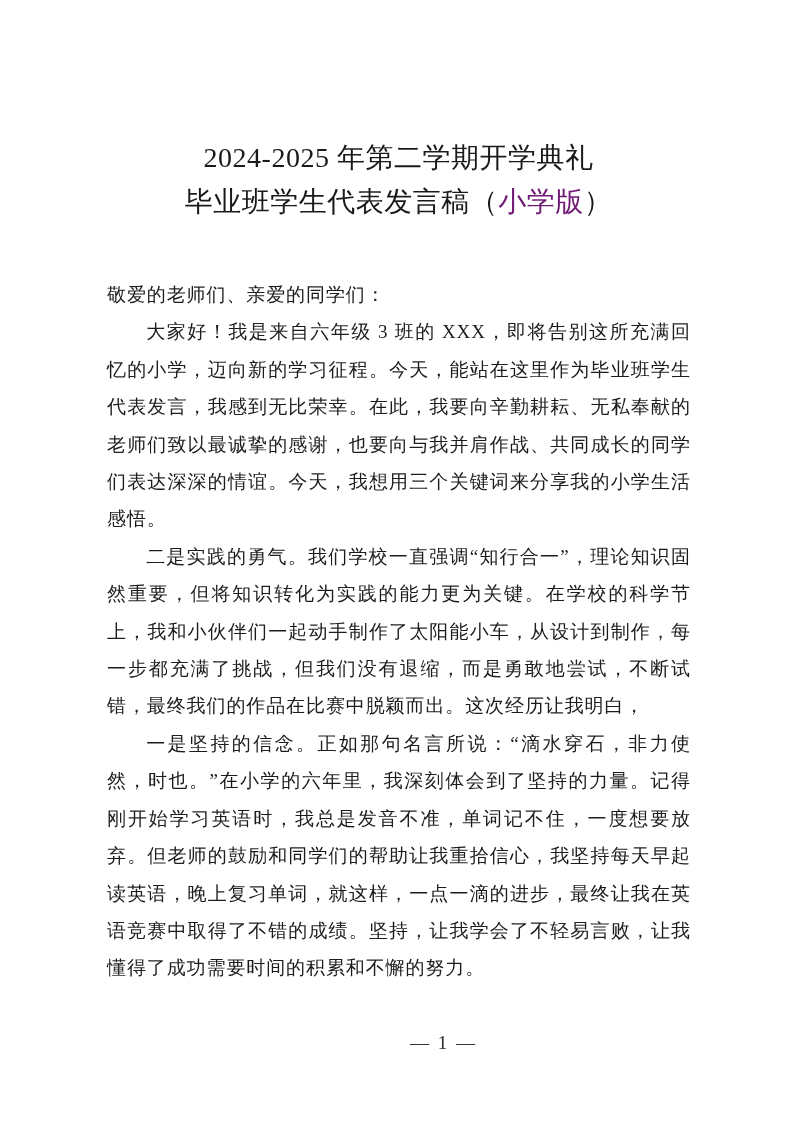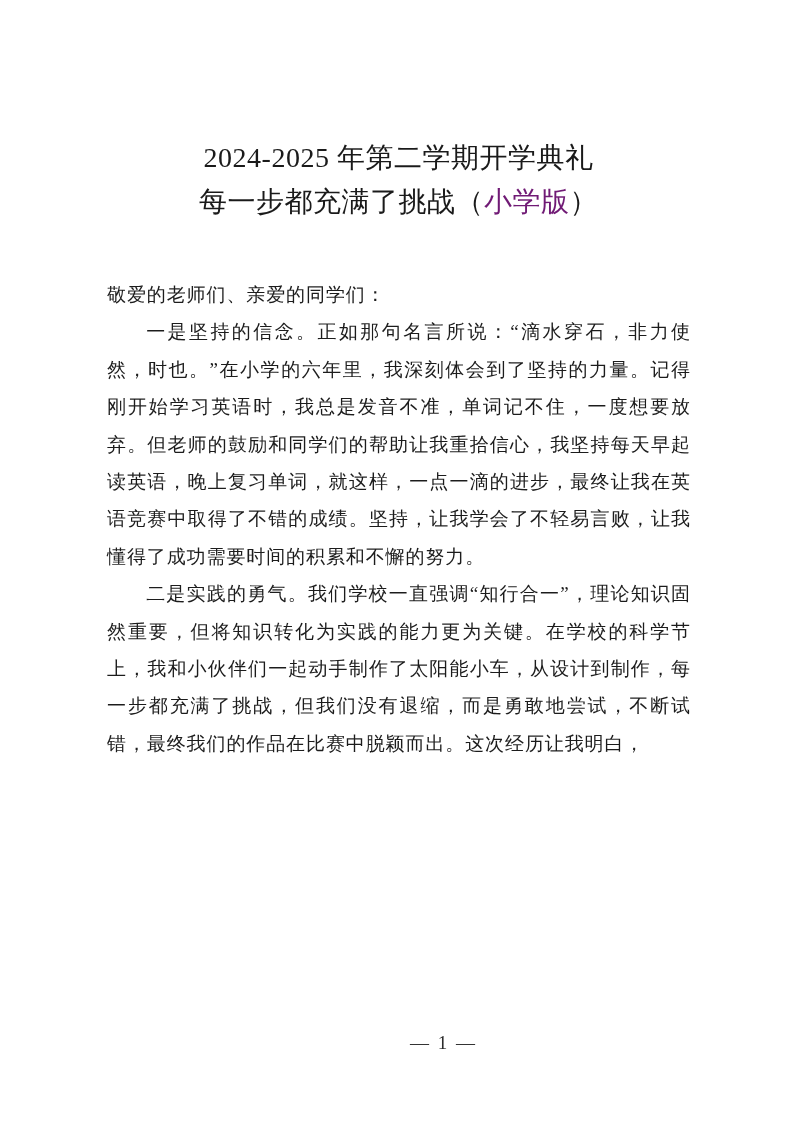--- a/index.html
+++ b/index.html
@@ -90,26 +90,27 @@
     letter-spacing: 2px;
   }
 </style>
 </head>
 <body>
 
 <div class="page">
 
   <div class="doc-title">
     <div class="title-line">2024-2025 年第二学期开学典礼</div>
-    <div class="title-line"><span>每一步都充满了挑战</span><span class="title-paren">（</span><span class="title-accent">小学版</span><span class="title-paren">）</span></div>
+    <div class="title-line"><span>毕业班学生代表发言稿</span><span class="title-paren">（</span><span class="title-accent">小学版</span><span class="title-paren">）</span></div>
   </div>
 
   <div class="doc-body">
     <p class="para salutation">敬爱的老师们、亲爱的同学们：</p>
+    <p class="para indent">大家好！我是来自六年级 3 班的 XXX，即将告别这所充满回忆的小学，迈向新的学习征程。今天，能站在这里作为毕业班学生代表发言，我感到无比荣幸。在此，我要向辛勤耕耘、无私奉献的老师们致以最诚挚的感谢，也要向与我并肩作战、共同成长的同学们表达深深的情谊。今天，我想用三个关键词来分享我的小学生活感悟。</p>
+    <p class="para indent">二是实践的勇气。我们学校一直强调“知行合一”，理论知识固然重要，但将知识转化为实践的能力更为关键。在学校的科学节上，我和小伙伴们一起动手制作了太阳能小车，从设计到制作，每一步都充满了挑战，但我们没有退缩，而是勇敢地尝试，不断试错，最终我们的作品在比赛中脱颖而出。这次经历让我明白，</p>
     <p class="para indent">一是坚持的信念。正如那句名言所说：“滴水穿石，非力使然，时也。”在小学的六年里，我深刻体会到了坚持的力量。记得刚开始学习英语时，我总是发音不准，单词记不住，一度想要放弃。但老师的鼓励和同学们的帮助让我重拾信心，我坚持每天早起读英语，晚上复习单词，就这样，一点一滴的进步，最终让我在英语竞赛中取得了不错的成绩。坚持，让我学会了不轻易言败，让我懂得了成功需要时间的积累和不懈的努力。</p>
-    <p class="para indent">二是实践的勇气。我们学校一直强调“知行合一”，理论知识固然重要，但将知识转化为实践的能力更为关键。在学校的科学节上，我和小伙伴们一起动手制作了太阳能小车，从设计到制作，每一步都充满了挑战，但我们没有退缩，而是勇敢地尝试，不断试错，最终我们的作品在比赛中脱颖而出。这次经历让我明白，</p>
   </div>
 
   <div class="page-footer">
     <span class="footer-inner">— 1 —</span>
   </div>
 
 </div>
 
 </body></html>

